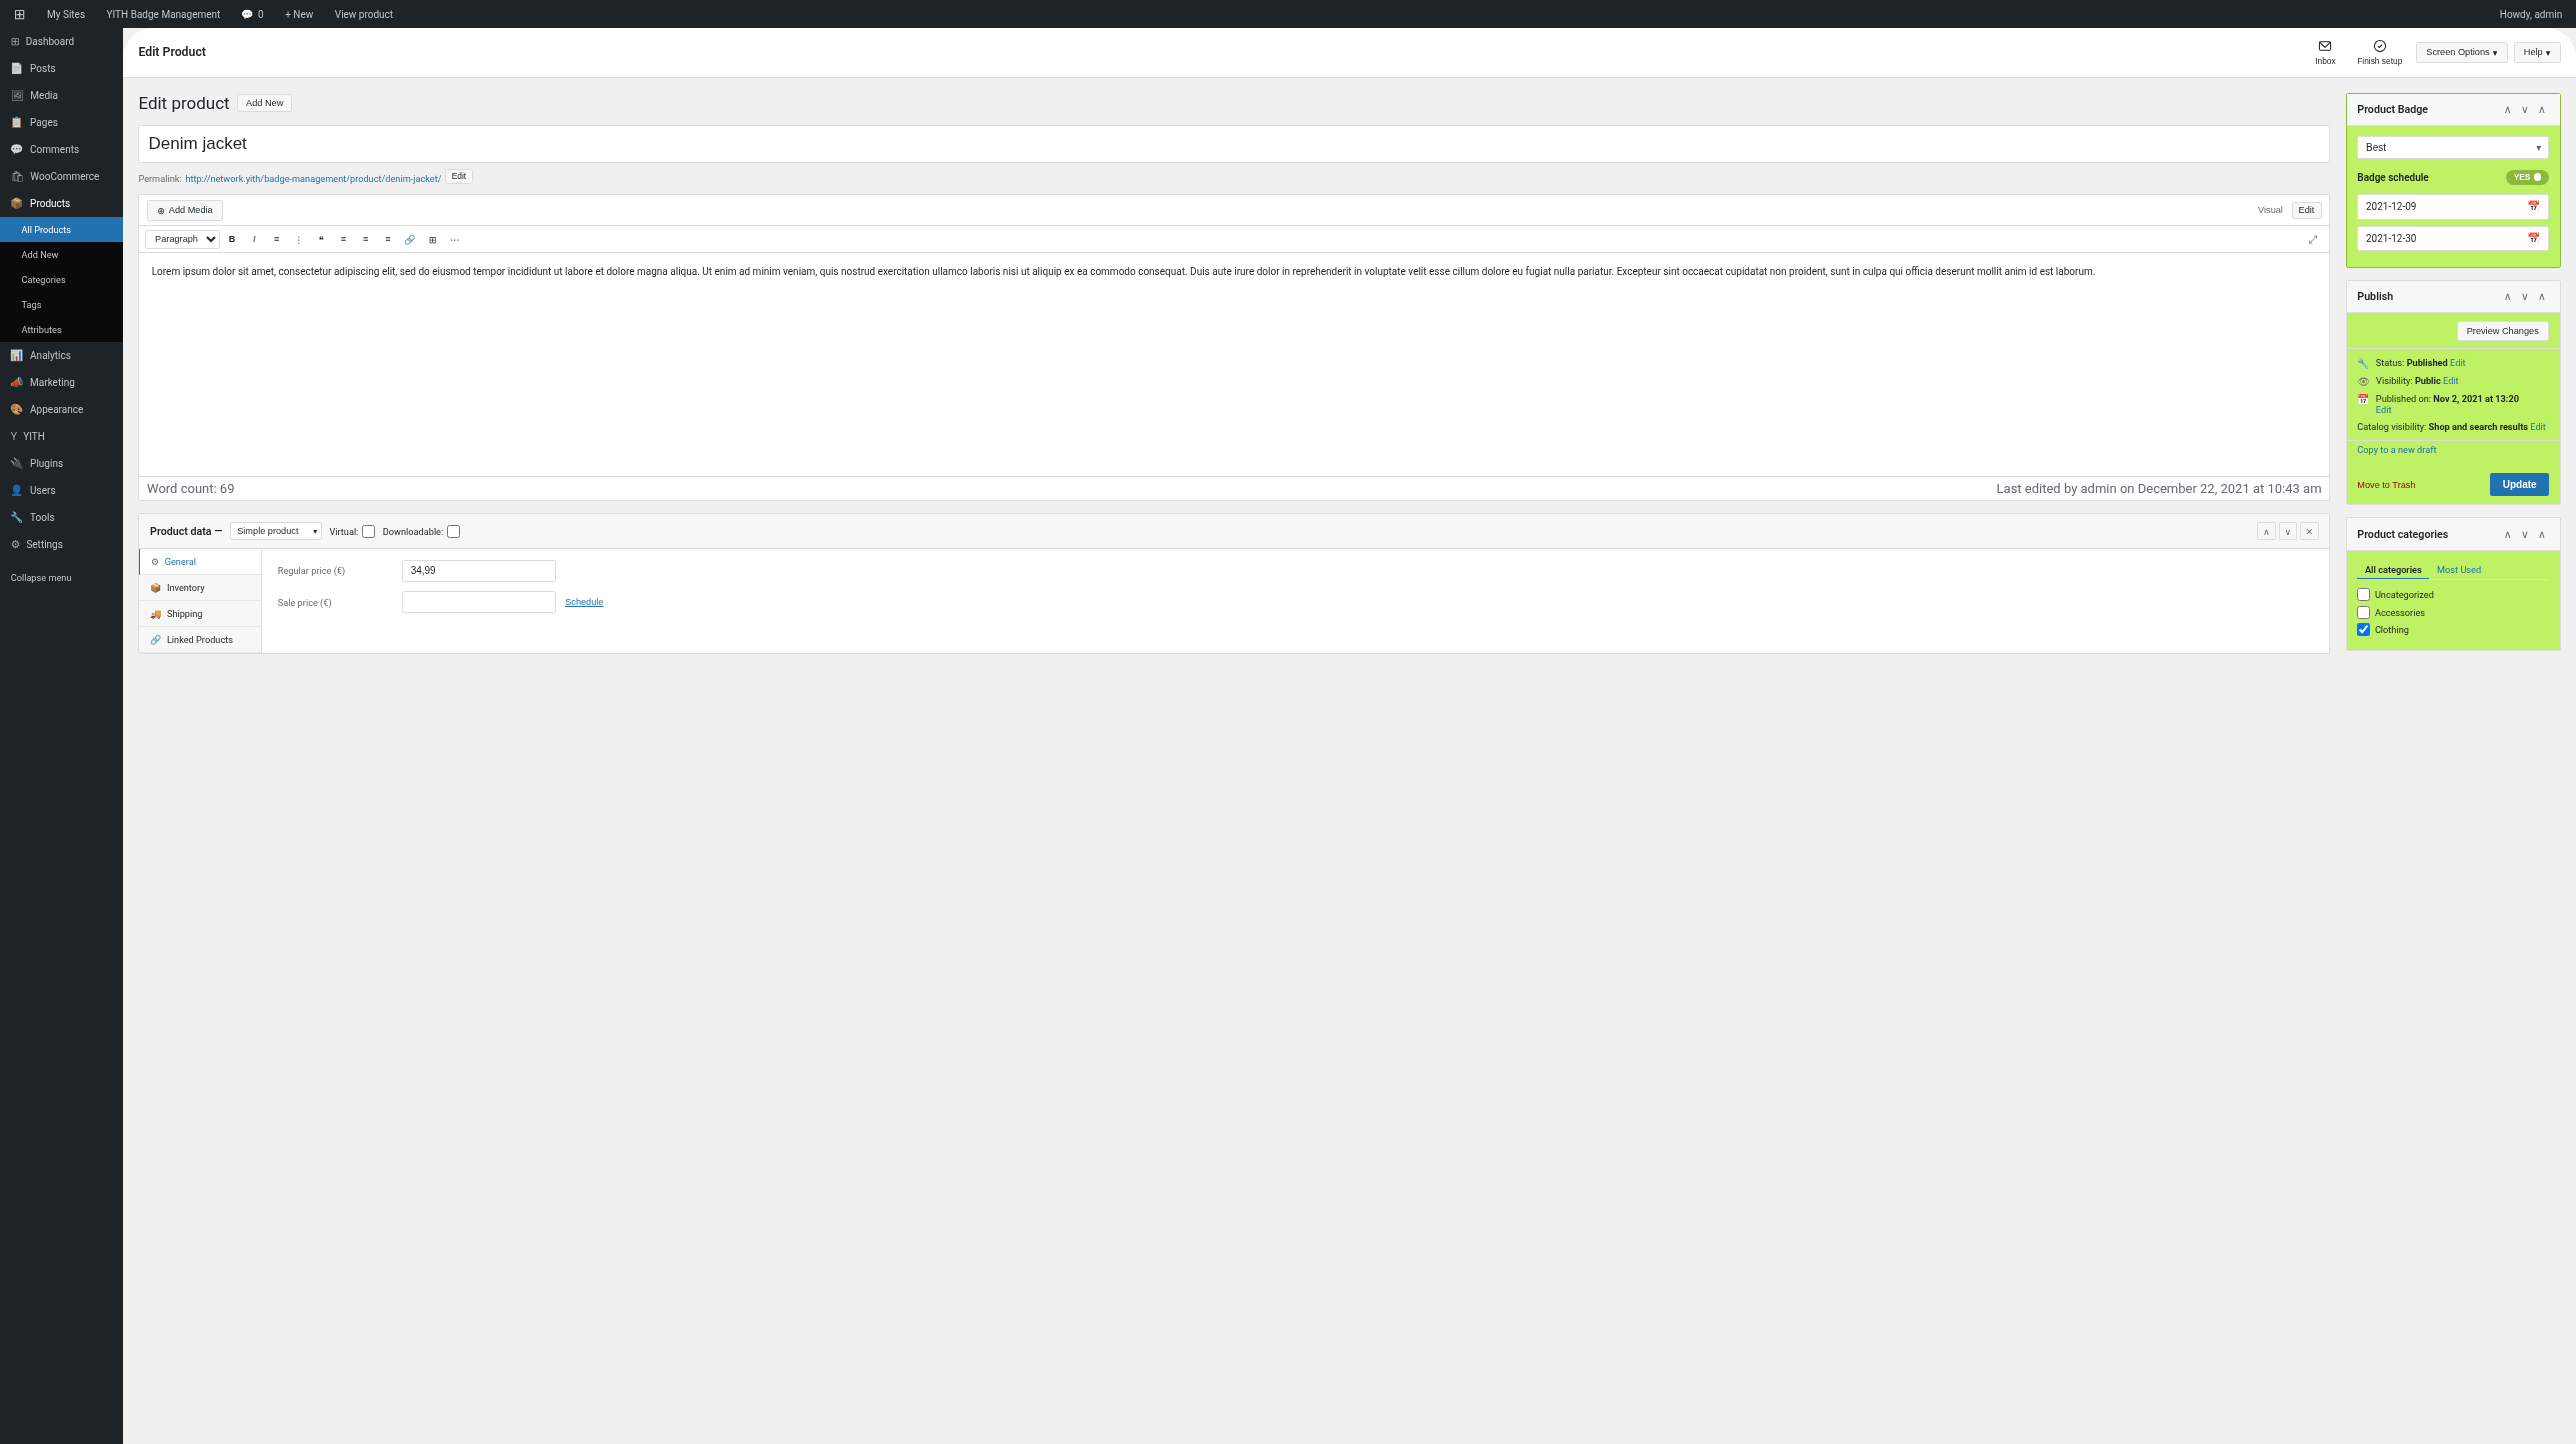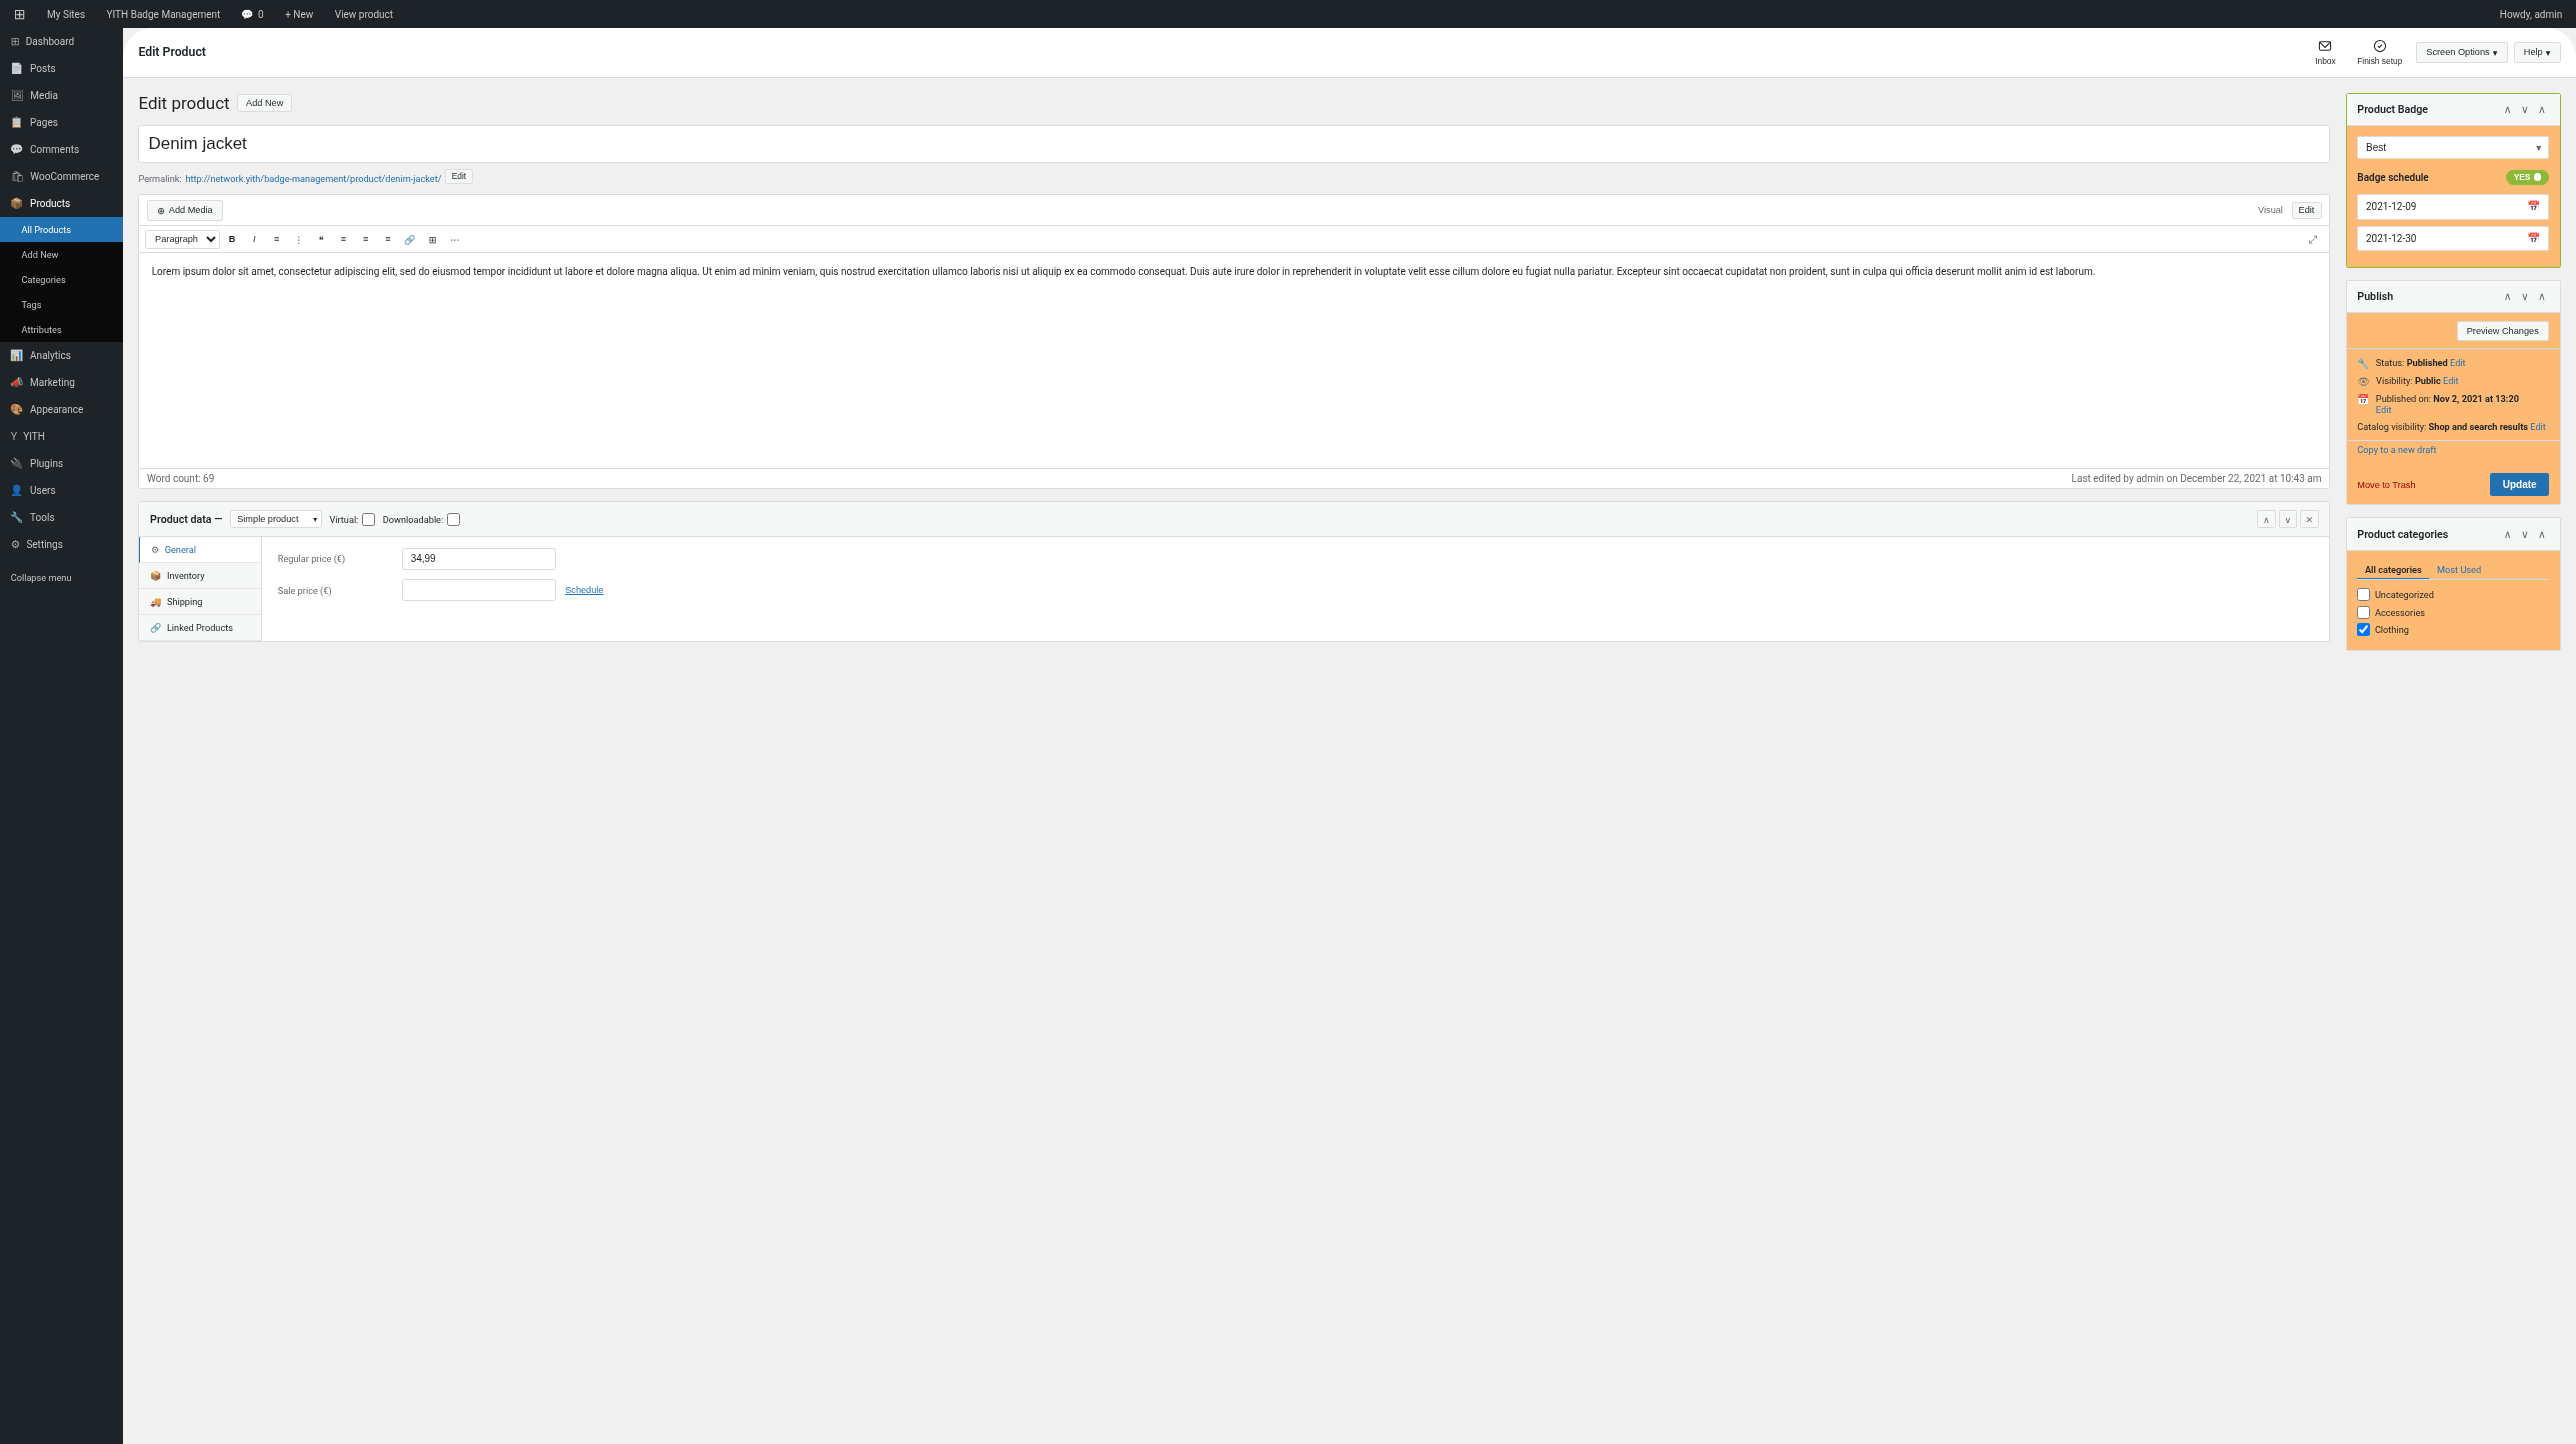--- a/index.html
+++ b/index.html
@@ -259,24 +259,25 @@
     .editor-content {
       padding: 10.7px 12.3px;
       min-height: 215px;
       font-size: 10px;
       line-height: 1.6;
       color: #1d2327;
     }
     .editor-footer {
       border-top: 0.8px solid #dcdcde;
       padding: 3.8px 7.7px;
-      font-size: 10px;
+      font-size: 13px;
       color: #646970;
       display: flex;
       justify-content: space-between;
+      margin-top: 8px;
     }
 
     
     .product-data-section {
       border: 0.8px solid #dcdcde;
       background: #fff;
       border-radius: 2.3px;
       margin-bottom: 12.3px;
     }
     .product-data-header {
@@ -383,21 +384,21 @@
     .right-sidebar {
       width: 215px;
       flex-shrink: 0;
       display: flex;
       flex-direction: column;
       gap: 0;
     }
 
     
     .metabox {
-      background: #fdba74;
+      background: #bef264;
       border: 0.8px solid #dcdcde;
       border-radius: 2.3px;
       margin-bottom: 12.3px;
     }
     .metabox-header {
       padding: 7.7px 10.7px;
       border-bottom: 0.8px solid #dcdcde;
       display: flex;
       align-items: center;
       justify-content: space-between;

